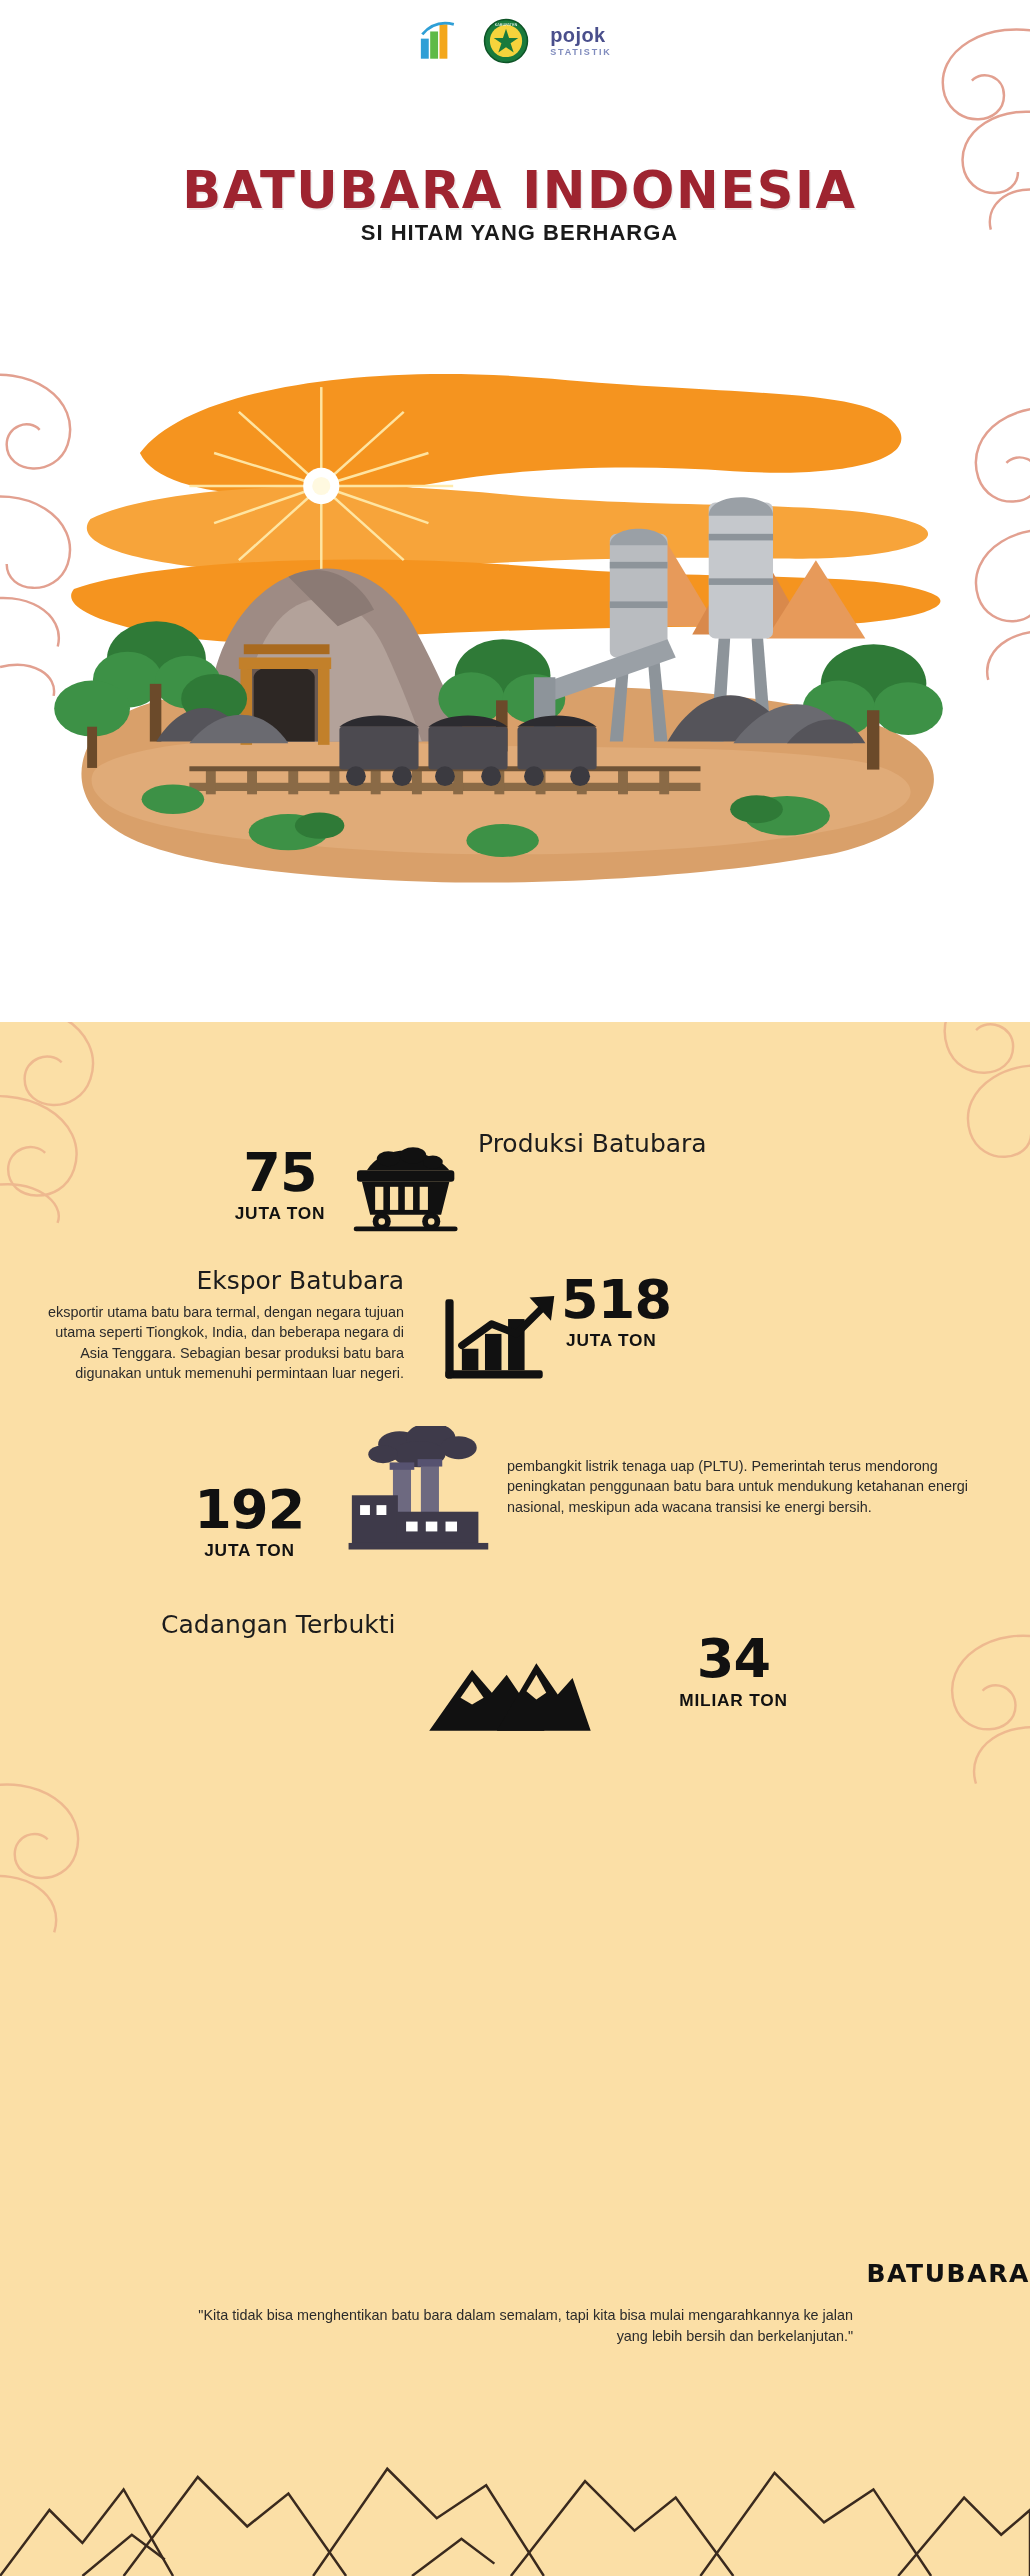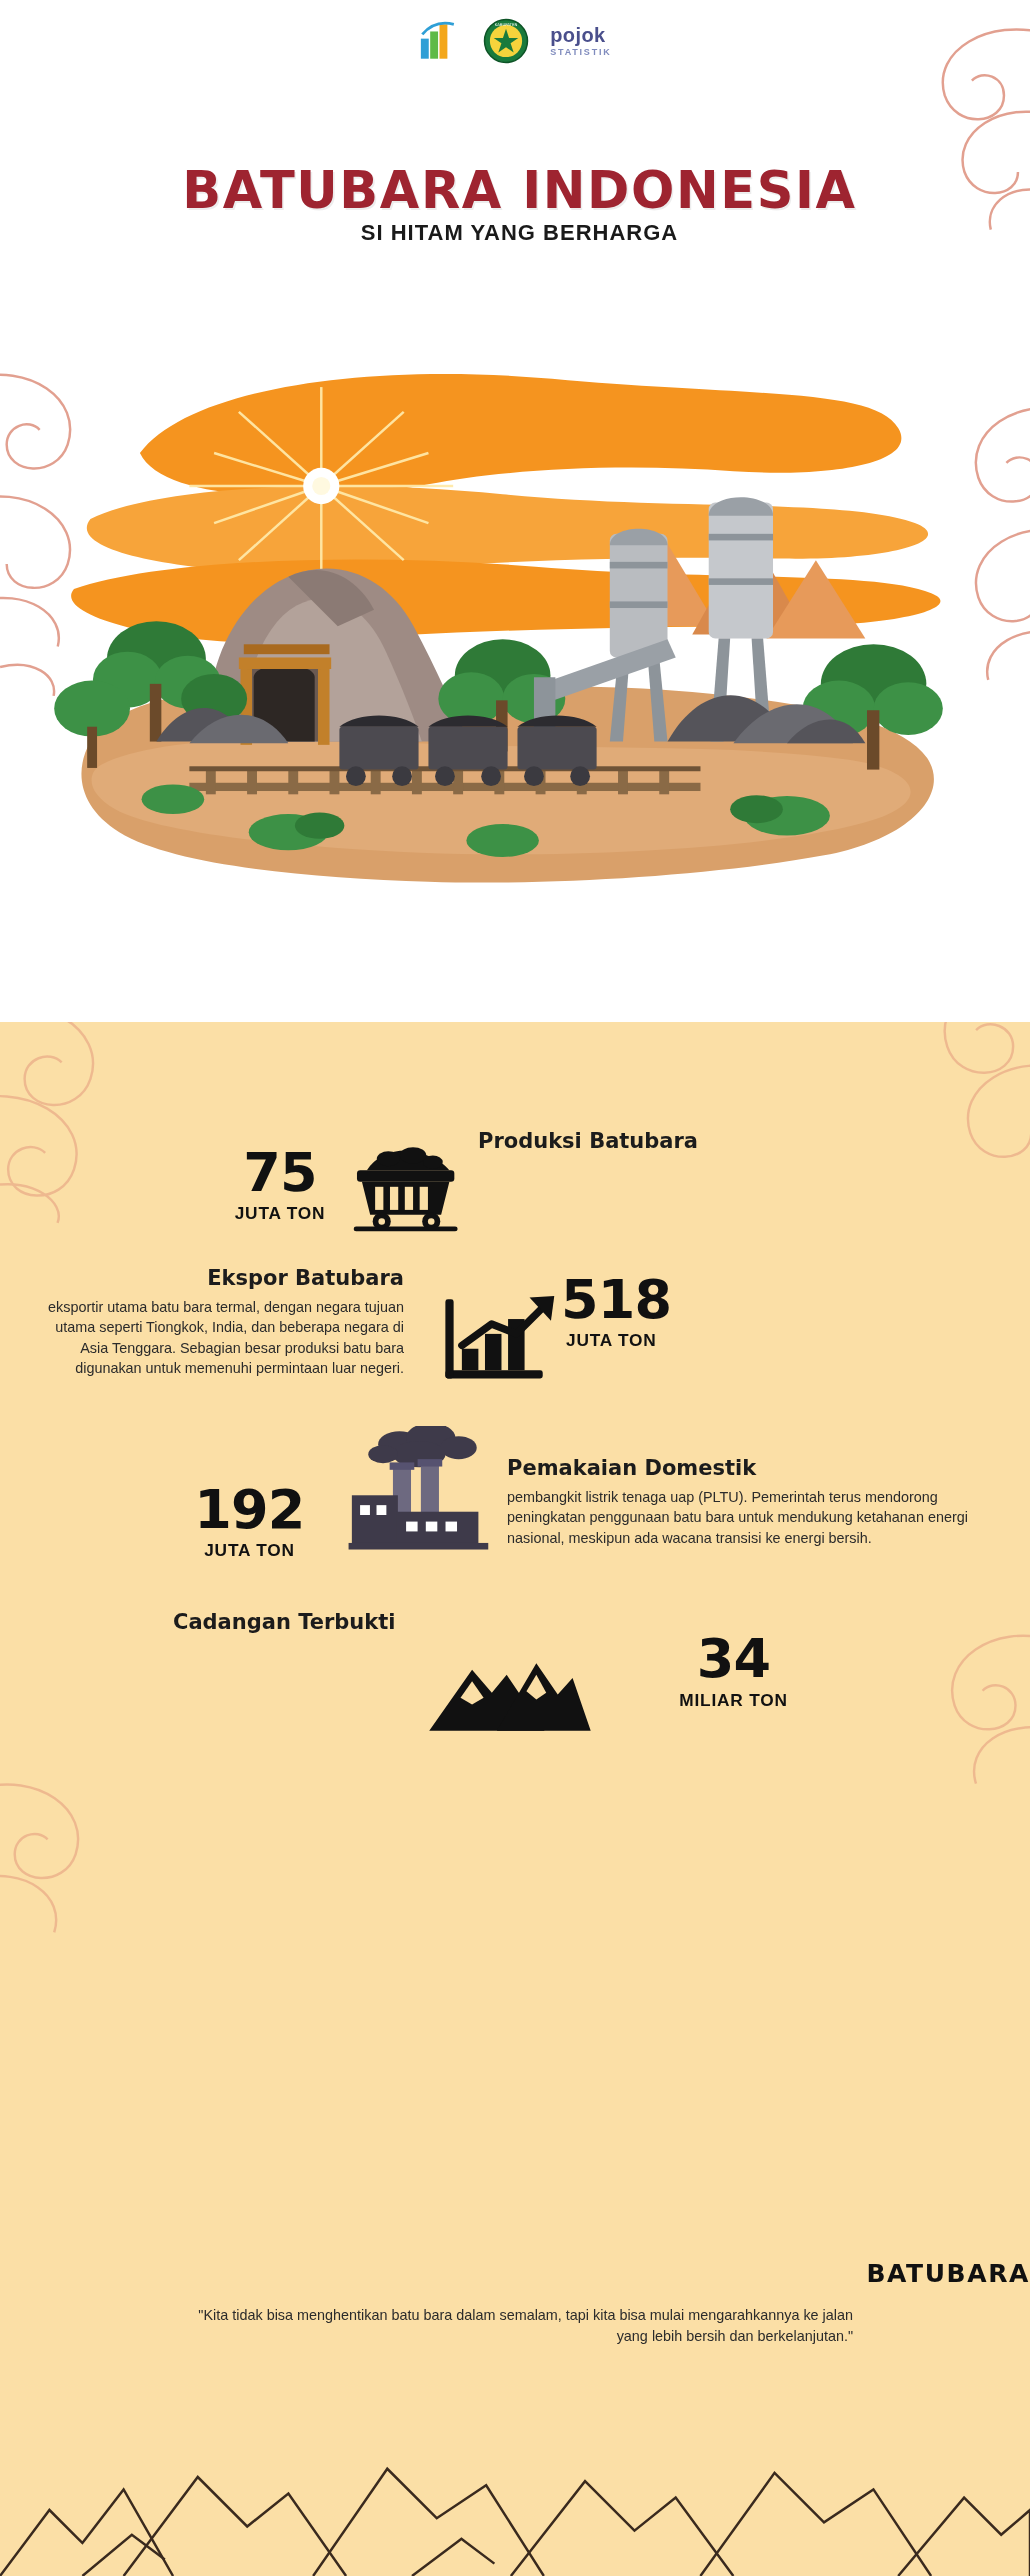--- a/index.html
+++ b/index.html
@@ -136,22 +136,22 @@
   .unit {
     font-size: 17.3px;
     font-weight: bold;
     color: #111;
     letter-spacing: 0.8px;
     margin-top: 5px;
   }
   .icon-block { flex: 0 0 auto; }
   .text-block { flex: 0 0 auto; }
   .head {
-    font-size: 21px;
-    font-weight: bold;
+    font-size: 25px;
+    font-weight: normal;
     color: #1c1c1c;
     margin-bottom: 6.6px;
     font-family: "DejaVu Sans", sans-serif;
   }
   .body {
     font-size: 14.4px;
     line-height: 1.42;
     color: #2b2b2b;
   }
   .right-text { text-align: right; }
@@ -497,21 +497,20 @@
           <rect x="66" y="104" width="100" height="40" fill="#3e3a4a"></rect>
           <rect x="22" y="96" width="12" height="12" fill="#ffffff"></rect>
           <rect x="42" y="96" width="12" height="12" fill="#ffffff"></rect>
           <rect x="78" y="116" width="14" height="12" fill="#ffffff"></rect>
           <rect x="102" y="116" width="14" height="12" fill="#ffffff"></rect>
           <rect x="126" y="116" width="14" height="12" fill="#ffffff"></rect>
           <rect x="8" y="142" width="170" height="8" fill="#3e3a4a"></rect>
         </svg>
       </div>
       <div class="text-block" style="width:470px; padding-top:30px;">
-        <div class="head">Pemakaian Domestik</div>
         <div class="body">pembangkit listrik tenaga uap (PLTU). Pemerintah terus mendorong peningkatan penggunaan batu bara untuk mendukung ketahanan energi nasional, meskipun ada wacana transisi ke energi bersih.</div>
       </div>
     </div>
 
     <div class="row" style="padding-left:16.5px; margin-top:49px;">
       <div class="text-block right-text" style="width:379px;">
         <div class="head">Cadangan Terbukti</div>
       </div>
       <div class="icon-block" style="width:206px; padding-top:35px; padding-left:25px;">
         <svg width="173" height="99" viewBox="0 0 210 120">

